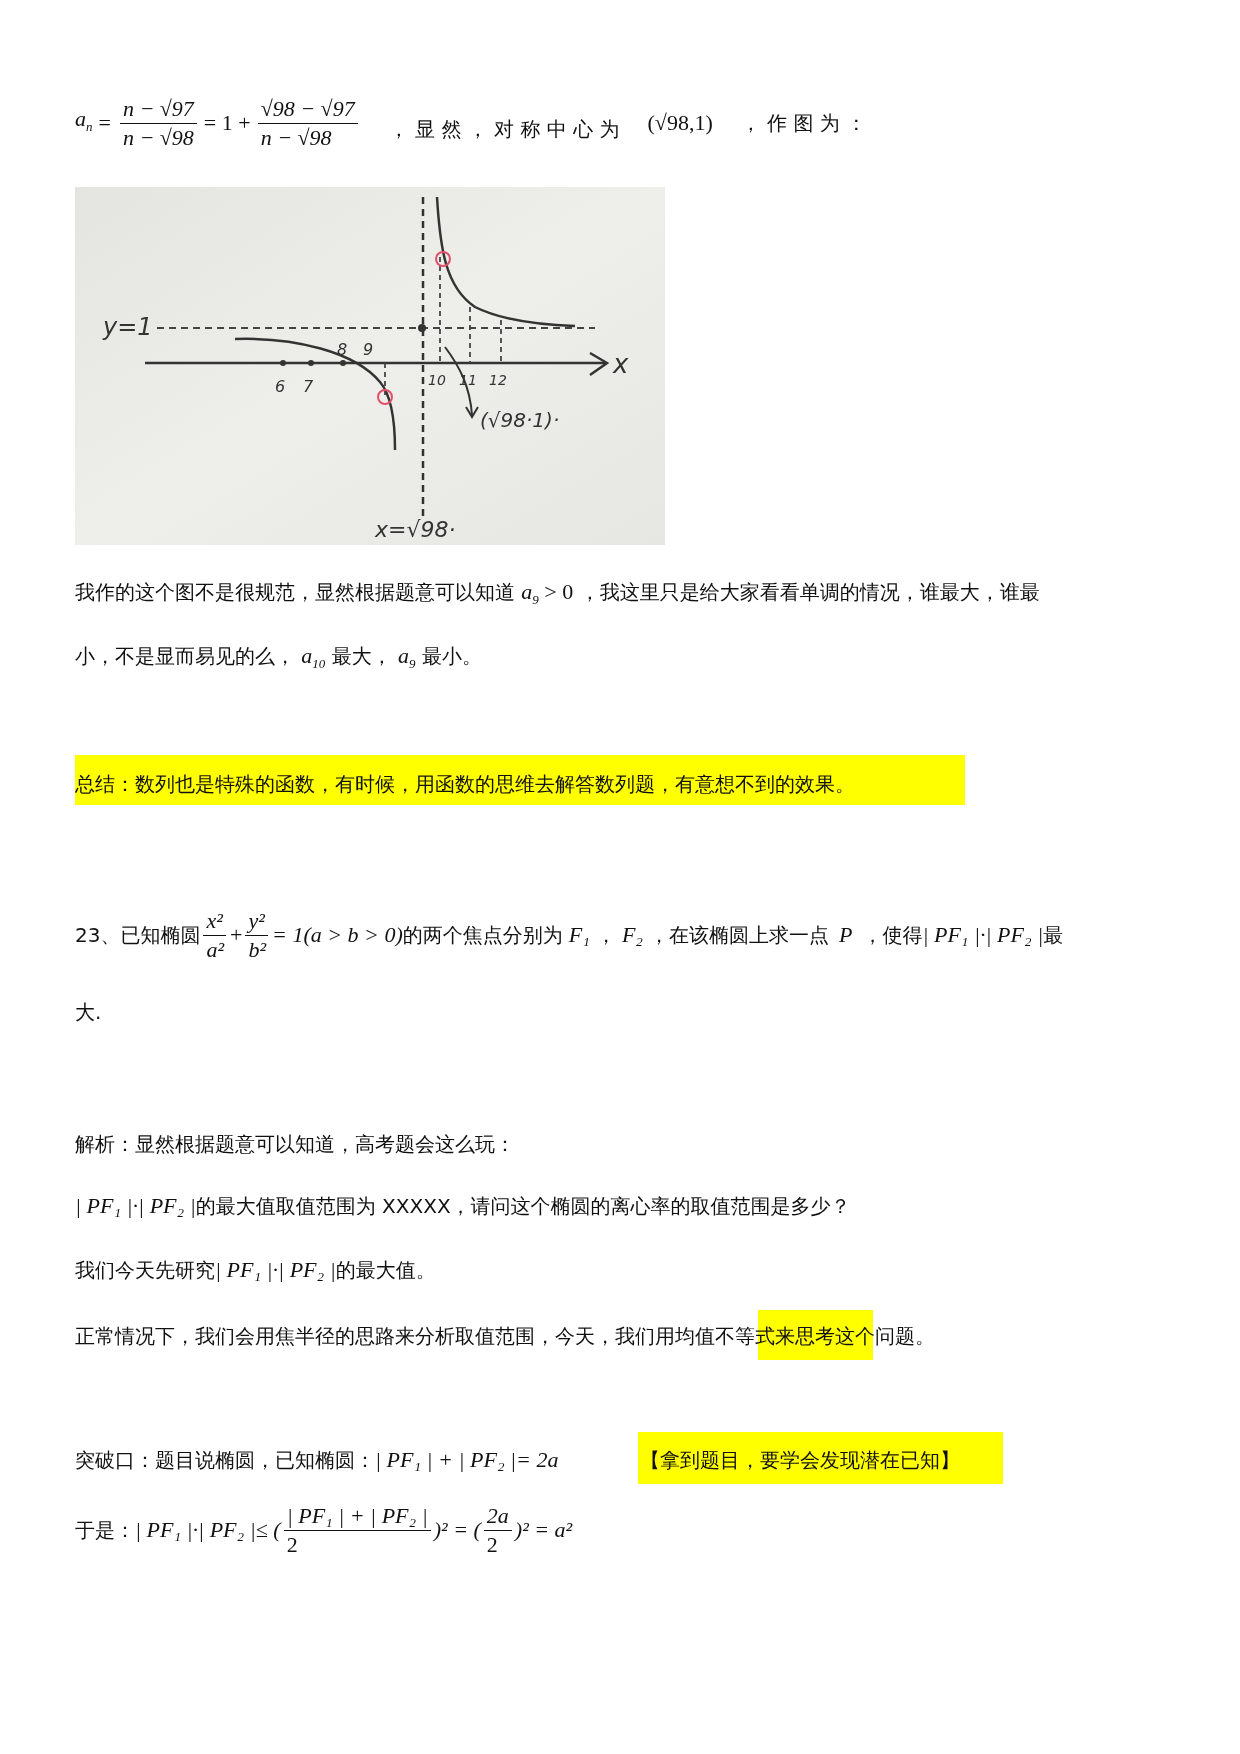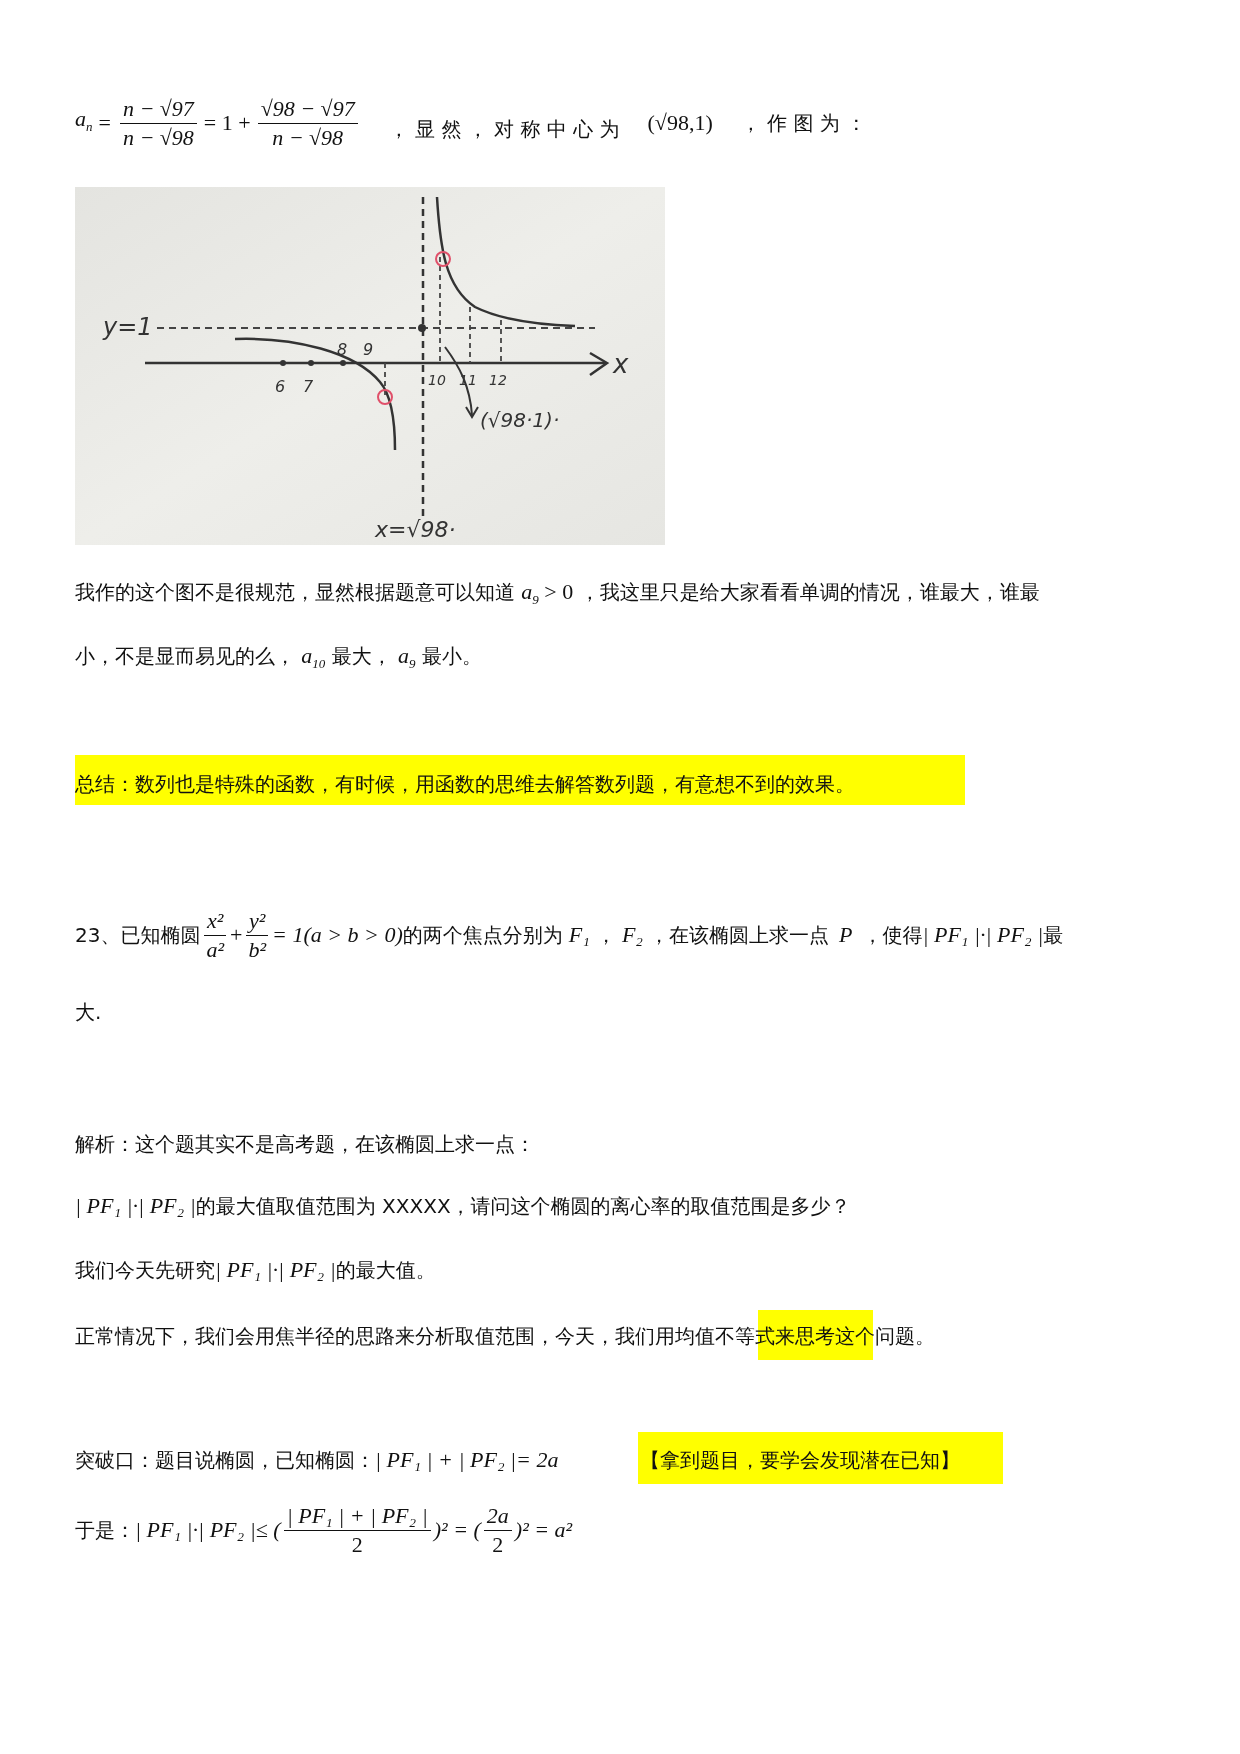--- a/index.html
+++ b/index.html
@@ -2,21 +2,21 @@
 <html><head>
 <meta charset="utf-8">
 <style>
   html, body { margin: 0; padding: 0; background: #ffffff; }
   body { width: 1240px; height: 1754px; position: relative; overflow: hidden;
          font-family: "DejaVu Sans", "Liberation Sans", sans-serif; color: #111; }
   .line { position: absolute; left: 75px; font-size: 20px; white-space: nowrap; line-height: 28px; }
   .m { font-family: "Liberation Serif", "DejaVu Serif", serif; font-style: italic; font-size: 22px; }
   .mr { font-family: "Liberation Serif", "DejaVu Serif", serif; font-style: normal; font-size: 22px; }
   sub, sup { font-size: 13px; }
-  .frac { display: inline-flex; flex-direction: column; align-items: center; vertical-align: middle; margin: 0 3px; }
+  .frac { display: inline-flex; flex-direction: column; align-items: flex-start; vertical-align: middle; margin: 0 3px; }
   .frac .num { border-bottom: 1.5px solid #111; padding: 0 3px; line-height: 28px; }
   .frac .den { padding: 0 3px; line-height: 28px; }
   .hlblock { position: absolute; background: #ffff00; }
   .photo { position: absolute; left: 75px; top: 187px; width: 590px; height: 358px; background: #a3a3a3; }
 </style>
 </head>
 <body>
 
 <div class="line" style="top:88px; height:70px; display:flex; align-items:center;">
   <span class="m"><span>a</span><sub>n</sub></span>
@@ -122,21 +122,21 @@
   <span>，</span>
   <span class="m" style="margin:12px 6px;">F₂</span>
   <span>，在该椭圆上求一点</span>
   <span class="m" style="margin:0 10px;">P</span>
   <span>，使得</span>
   <span class="m">| PF₁ |·| PF₂ |</span>
   <span>最</span>
 </div>
 <div class="line" style="top:998px;">大.</div>
 
-<div class="line" style="top:1130px;">解析：这个题其实不是高考题，在该椭圆上求一点：</div>
+<div class="line" style="top:1130px;">解析：显然根据题意可以知道，高考题会这么玩：</div>
 <div class="line" style="top:1192px;">
   <span class="m">| PF₁ |·| PF₂ |</span><span>的最大值取值范围为 XXXXX，请问这个椭圆的离心率的取值范围是多少？</span>
 </div>
 <div class="line" style="top:1256px;">
   <span>我们今天先研究</span><span class="m">| PF₁ |·| PF₂ |</span><span>的最大值。</span>
 </div>
 <div class="hlblock" style="left:758px; top:1310px; width:115px; height:50px;"></div>
 <div class="line" style="top:1322px;">
   <span>正常情况下，我们会用焦半径的思路来分析取值范围，今天，我们用</span><span style="position:relative;">均值不等式</span><span>来思考这个问题。</span>
 </div>

